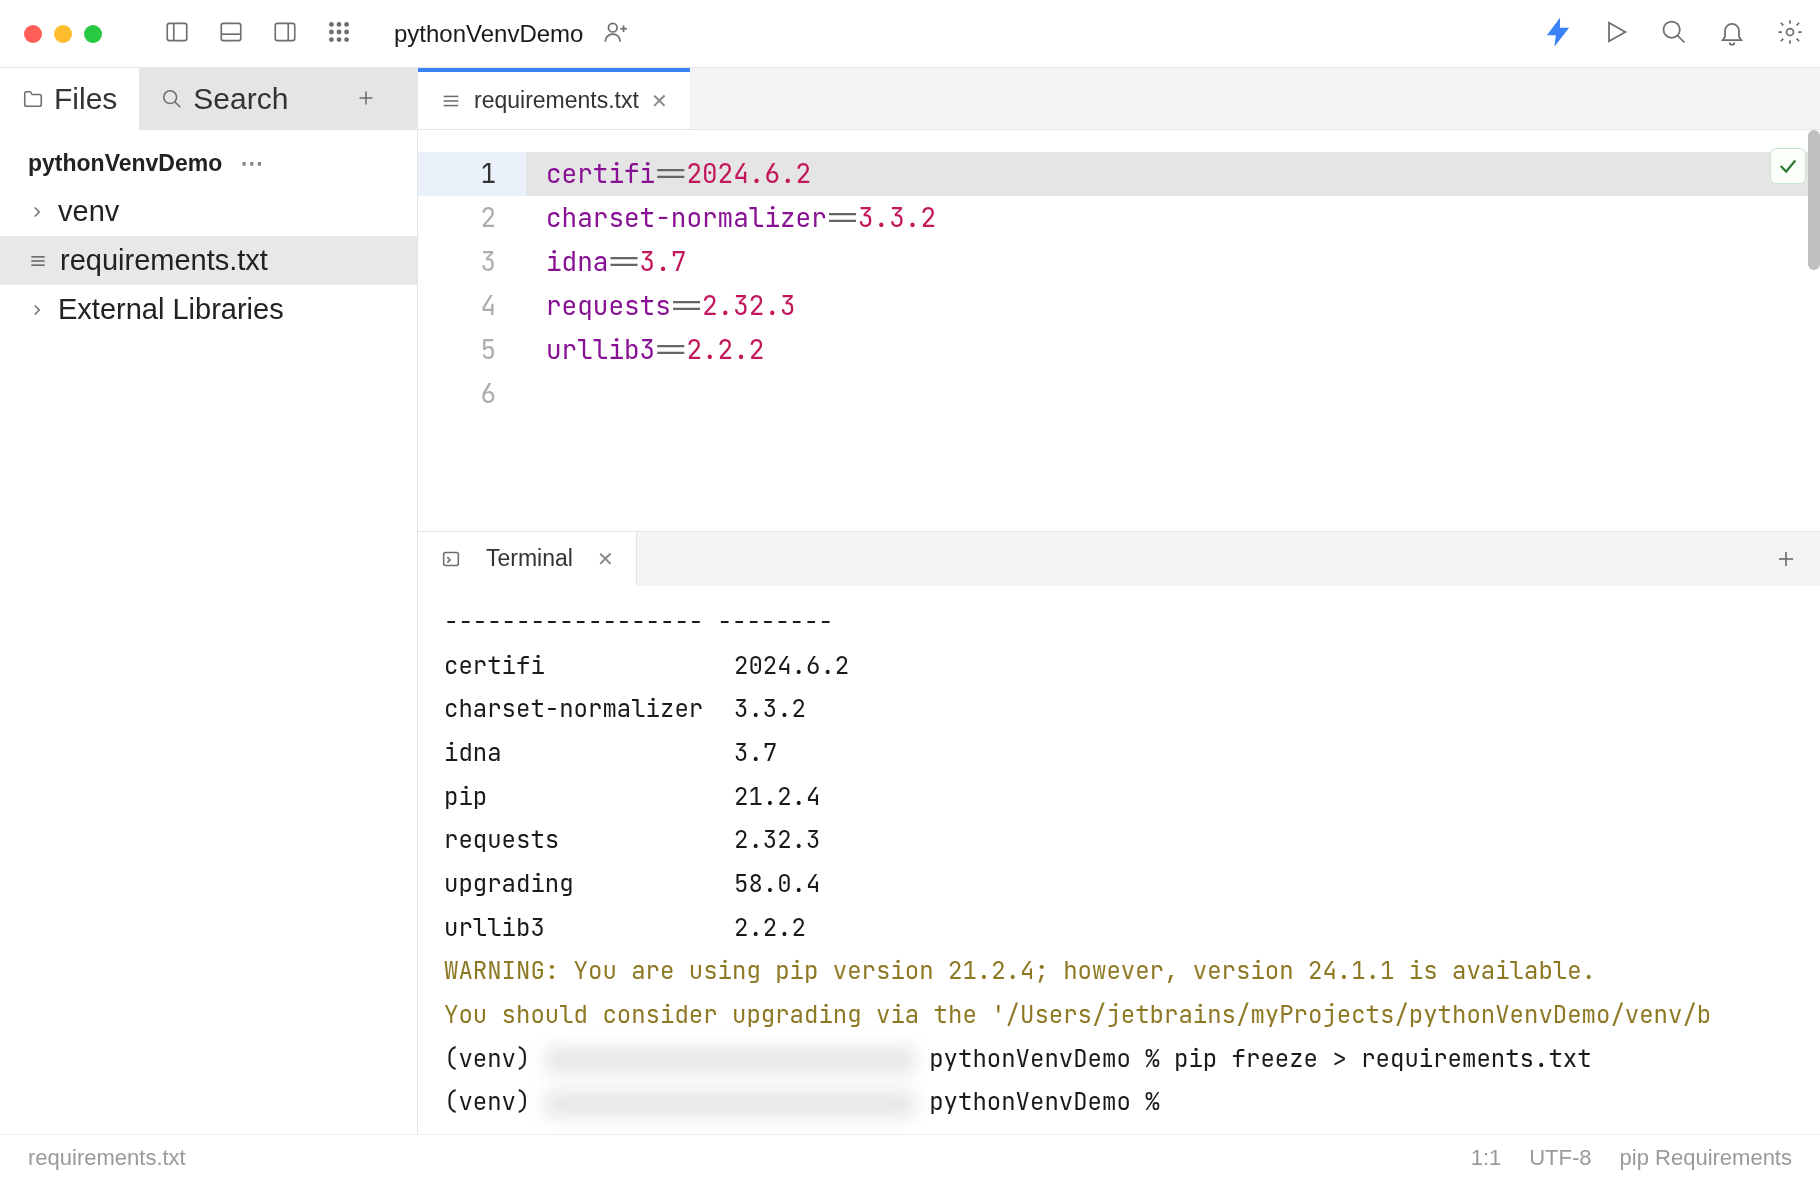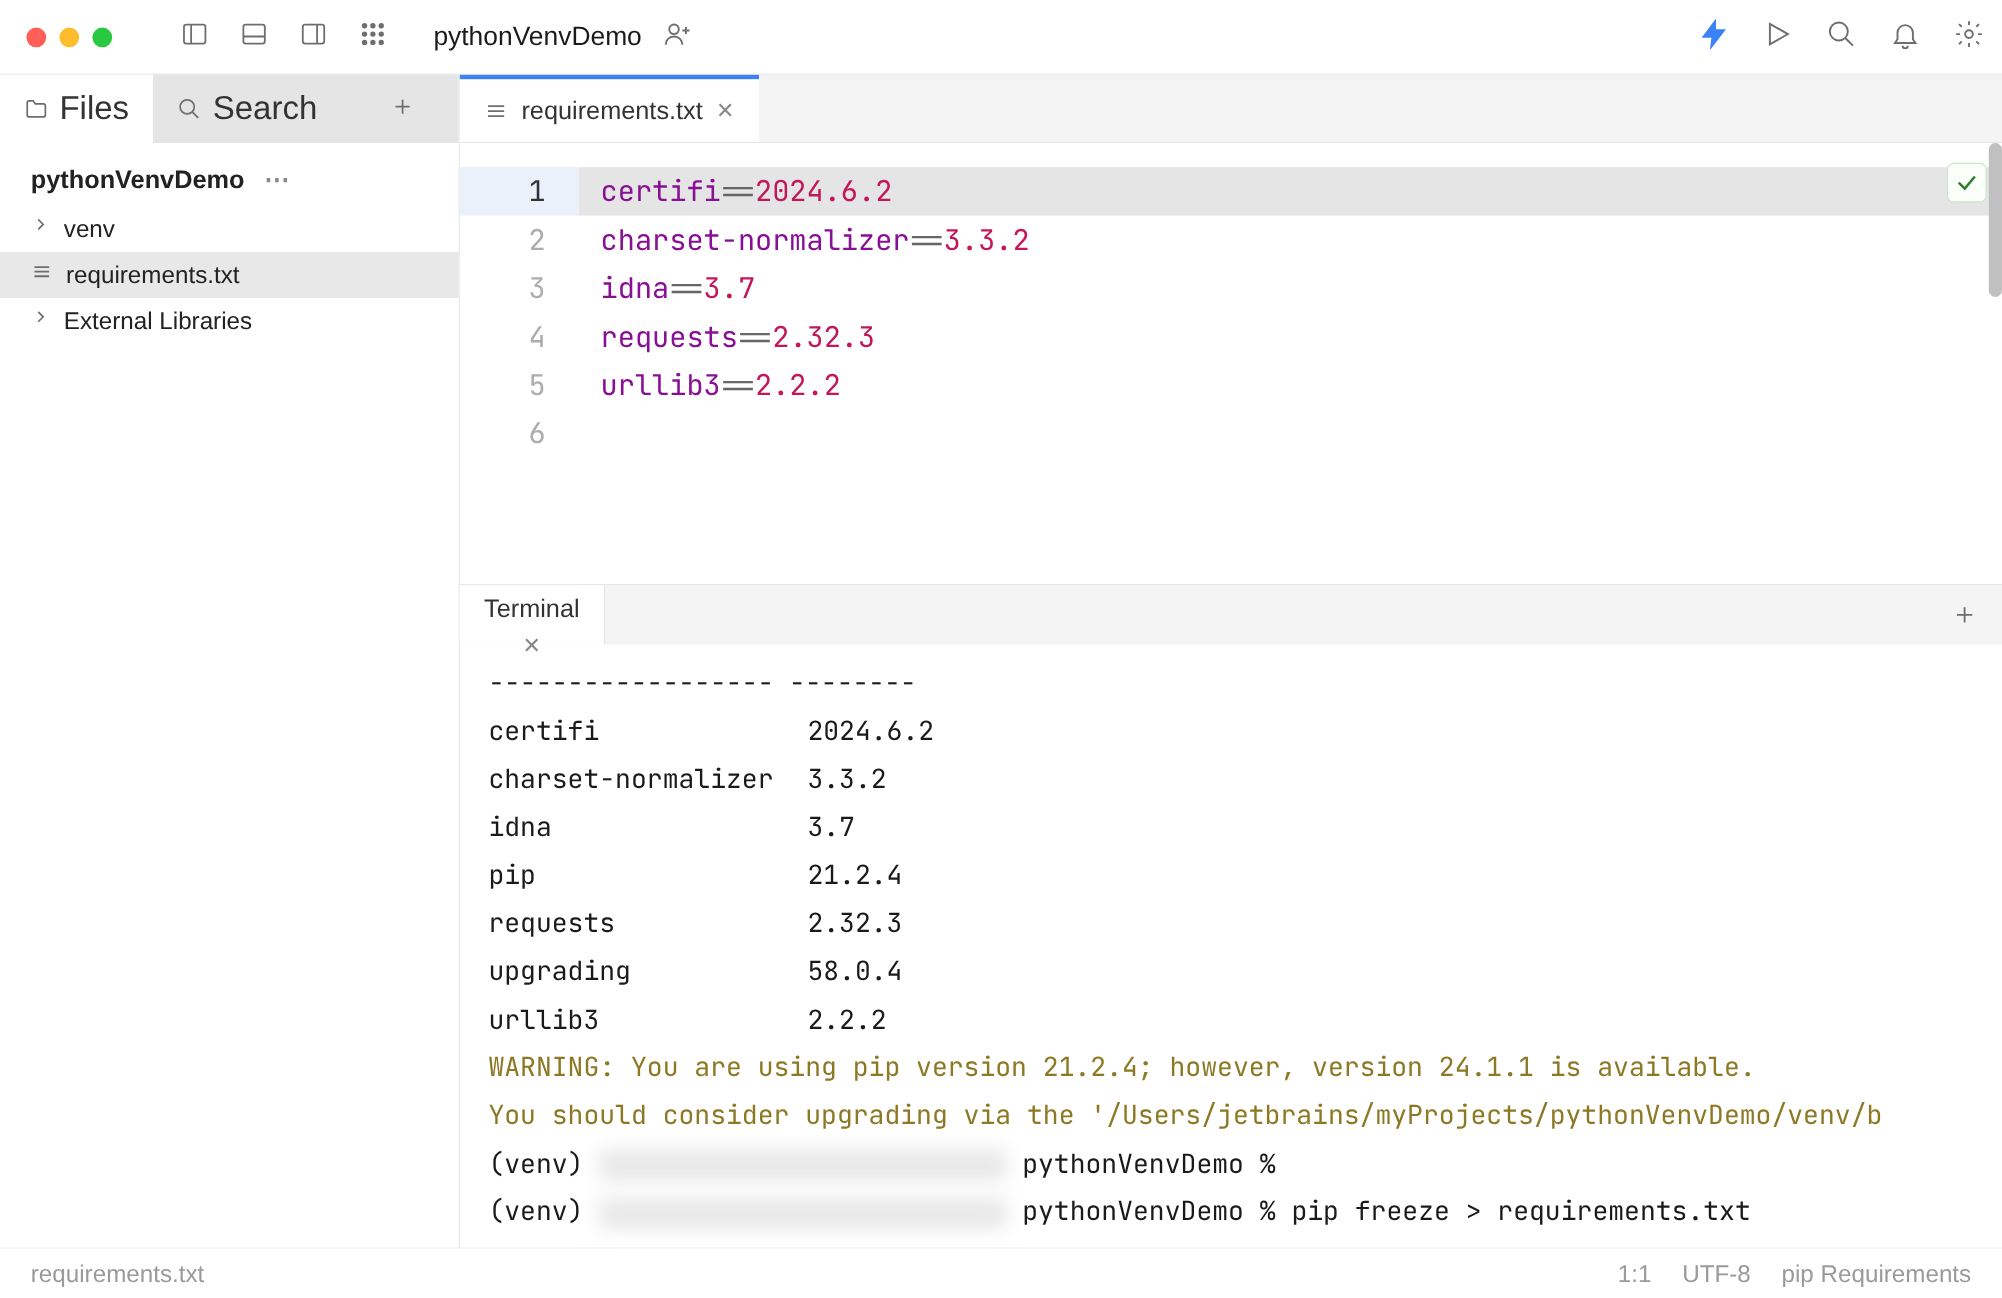--- a/index.html
+++ b/index.html
@@ -25,21 +25,21 @@
     .sidebar-tabs { display: flex; height: 62px; }
     .sidebar-tab { display: flex; align-items: center; gap: 10px; padding: 0 22px; font-size: 30px; color: #333; cursor: pointer; }
     .sidebar-tab.active { background: #fff; }
     .sidebar-tab.inactive { background: #e5e5e5; flex: 1; }
     .sidebar-tab svg { width: 22px; height: 22px; stroke: #6e6e6e; fill: none; stroke-width: 1.7; }
     .tab-plus { margin-left: auto; padding-right: 18px; }
     
     .tree { flex: 1; padding-top: 10px; }
     .tree-header { display: flex; align-items: center; padding: 10px 16px 10px 28px; font-size: 23px; font-weight: 600; color: #222; }
     .tree-dots { margin-left: 18px; color: #888; letter-spacing: 2px; font-weight: bold; }
-    .tree-item { display: flex; align-items: flex-start; padding: 8px 16px 8px 28px; font-size: 22px; color: #222; cursor: pointer; gap: 12px; }
+    .tree-item { display: flex; align-items: center; padding: 8px 16px 8px 28px; font-size: 29px; color: #222; cursor: pointer; gap: 12px; }
     .tree-item.selected { background: #e8e8e8; }
     .tree-item svg { width: 18px; height: 18px; stroke: #6e6e6e; fill: none; stroke-width: 2; flex-shrink: 0; }
     .tree-item .list-icon { width: 20px; height: 20px; }
 
     .editor-area { flex: 1; display: flex; flex-direction: column; position: relative; }
     .editor-tabs { height: 62px; background: #f4f4f4; display: flex; align-items: stretch; border-bottom: 1px solid #e5e5e5; }
     .editor-tab { display: flex; align-items: center; gap: 12px; padding: 0 22px; background: #fff; font-size: 23px; color: #333; border-top: 4px solid #3b82f6; }
     .editor-tab svg { width: 22px; height: 22px; stroke: #6e6e6e; fill: none; stroke-width: 1.7; }
     .tab-close { cursor: pointer; color: #888; font-size: 20px; }
 
@@ -52,21 +52,21 @@
     .code-line.active { background: #e5e5e5; }
     .pkg { color: #871094; }
     .eq { color: #666; }
     .ver { color: #c2185b; }
     .check-badge { position: absolute; top: 18px; right: 14px; width: 36px; height: 36px; border: 1px solid #c8e6c9; border-radius: 6px; display: flex; align-items: center; justify-content: center; background: #fafffa; }
     .check-badge svg { width: 22px; height: 22px; stroke: #2e7d32; fill: none; stroke-width: 2.5; }
     .scroll-bar { position: absolute; right: 0; top: 0; width: 12px; height: 140px; background: #c0c0c0; border-radius: 6px; }
 
     .terminal-panel { border-top: 1px solid #e5e5e5; display: flex; flex-direction: column; }
     .terminal-tabs { height: 54px; background: #f4f4f4; display: flex; align-items: stretch; }
-    .terminal-tab { display: flex; align-items: center; gap: 8px; padding: 0 22px; background: #fff; font-size: 23px; color: #333; border-right: 1px solid #e5e5e5; flex-direction: column; }
+    .terminal-tab { display: flex; align-items: center; gap: 24px; padding: 0 22px; background: #fff; font-size: 23px; color: #333; border-right: 1px solid #e5e5e5; }
     .terminal-tab svg { width: 22px; height: 22px; stroke: #6e6e6e; fill: none; stroke-width: 1.7; }
     .terminal-plus { margin-left: auto; padding: 0 22px; display: flex; align-items: center; }
     .terminal-body { padding: 14px 26px 10px 26px; font-family: "JetBrains Mono", Menlo, Consolas, monospace; font-size: 24px; color: #1a1a1a; line-height: 1.82; }
     .term-warning { color: #8d7824; }
     .blur { filter: blur(8px); background: #e8e8e8; color: transparent; display: inline-block; width: 370px; height: 28px; vertical-align: middle; border-radius: 4px; }
     .term-col { display: inline-block; }
     .c1 { width: 290px; }
 
     .statusbar { height: 46px; display: flex; align-items: center; padding: 0 28px; font-size: 22px; color: #9a9a9a; border-top: 1px solid #f0f0f0; }
     .statusbar-right { margin-left: auto; display: flex; gap: 28px; }
@@ -242,22 +242,22 @@
         <div>------------------ --------</div>
         <div><span class="term-col c1">certifi</span><span>2024.6.2</span></div>
         <div><span class="term-col c1">charset-normalizer</span><span>3.3.2</span></div>
         <div><span class="term-col c1">idna</span><span>3.7</span></div>
         <div><span class="term-col c1">pip</span><span>21.2.4</span></div>
         <div><span class="term-col c1">requests</span><span>2.32.3</span></div>
         <div><span class="term-col c1">upgrading</span><span>58.0.4</span></div>
         <div><span class="term-col c1">urllib3</span><span>2.2.2</span></div>
         <div class="term-warning">WARNING: You are using pip version 21.2.4; however, version 24.1.1 is available.</div>
         <div class="term-warning">You should consider upgrading via the '/Users/jetbrains/myProjects/pythonVenvDemo/venv/b</div>
+        <div><span>(venv)</span> <span class="blur"></span> <span>pythonVenvDemo % pip freeze &gt; requirements.txt</span></div>
         <div><span>(venv)</span> <span class="blur"></span> <span>pythonVenvDemo %</span></div>
-        <div><span>(venv)</span> <span class="blur"></span> <span>pythonVenvDemo % pip freeze &gt; requirements.txt</span></div>
       </div>
     </div>
   </div>
 </div>
 
 <div class="statusbar">
   <span>requirements.txt</span>
   <div class="statusbar-right">
     <span>1:1</span>
     <span>UTF-8</span>

